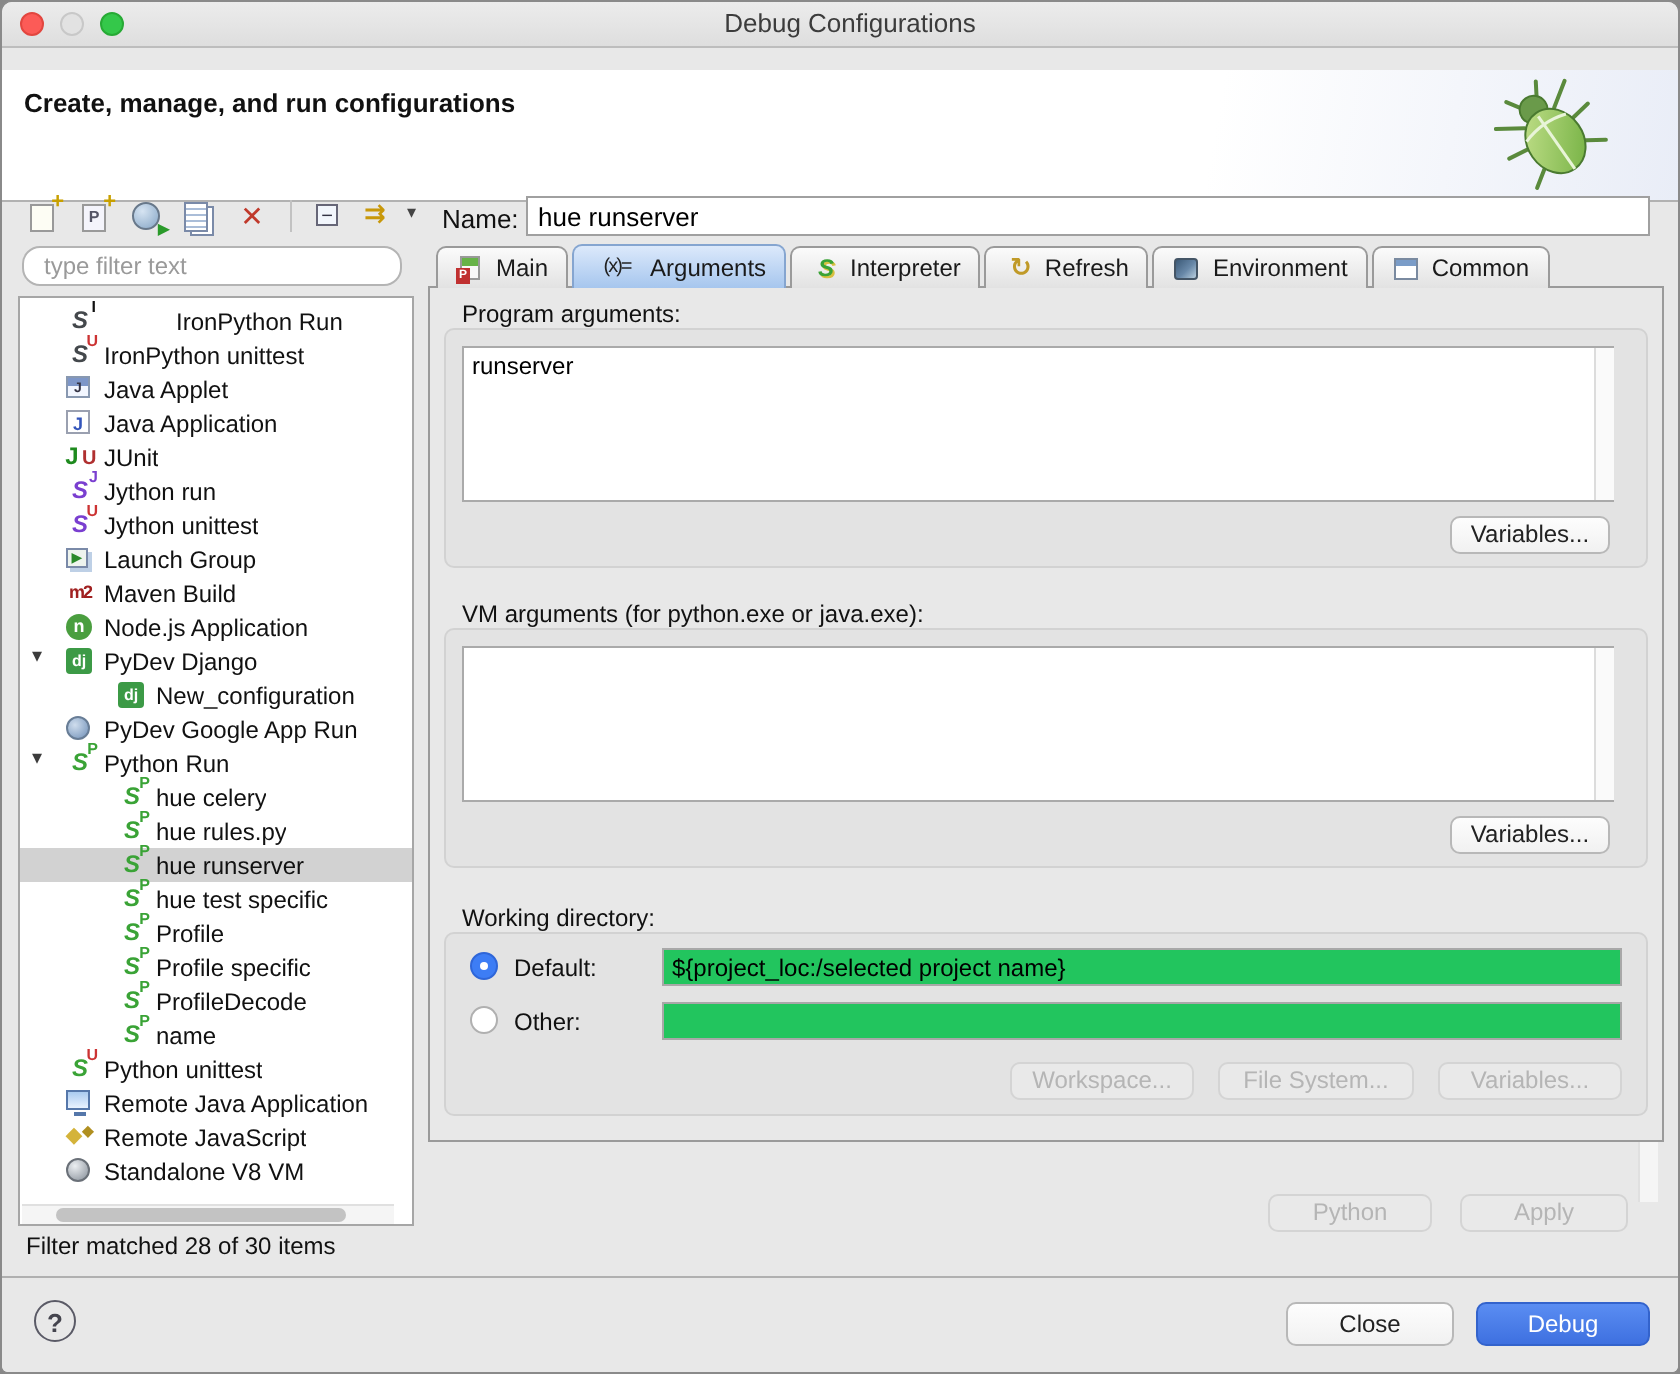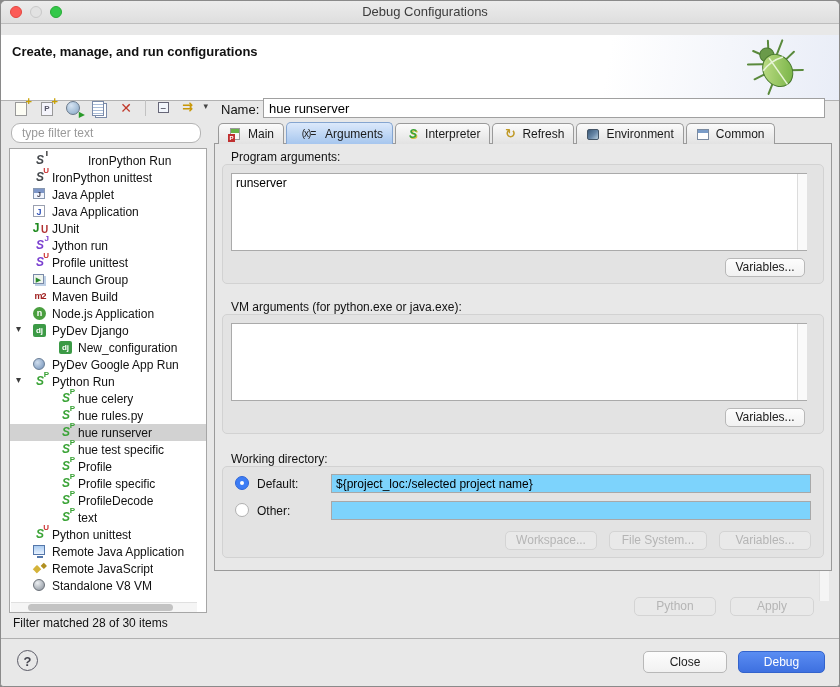--- a/index.html
+++ b/index.html
@@ -115,21 +115,21 @@
       font-size:12px;font-family:"Liberation Sans","DejaVu Sans",sans-serif;padding:2px 4px;outline:none;box-sizing:border-box;overflow:hidden;}
   .tascroll{position:absolute;left:574px;top:9px;width:9px;height:76px;background:#fafafa;border-left:1px solid #dcdcdc;}
   .btn{font-size:12px;color:#222;background:linear-gradient(#fdfdfd,#f1f1f1);border:1px solid #b8b8b8;border-radius:5px;
       height:19px;line-height:17px;text-align:center;cursor:default;box-sizing:border-box;}
   .btn.dis{color:#b5b5b5;background:#e9e9e9;border-color:#d4d4d4;}
   .gbtn{position:absolute;width:80px;top:93px;right:18px;}
   .radio{position:absolute;width:14px;height:14px;border-radius:50%;border:1px solid #b0b0b0;background:#fff;box-sizing:border-box;}
   .radio.on{background:#3d7df5;border-color:#2f66d8;}
   .radio.on::after{content:"";position:absolute;left:4px;top:4px;width:4px;height:4px;border-radius:50%;background:#fff;}
   .rlabel{position:absolute;font-size:12px;color:#111;}
-  .rinput{position:absolute;height:19px;border:1px solid #a8a8a8;background:#7dd3fc;font-size:12px;padding:0 4px;box-sizing:border-box;outline:none;}
+  .rinput{position:absolute;height:19px;border:1px solid #a8a8a8;background:#22c55e;font-size:12px;padding:0 4px;box-sizing:border-box;outline:none;}
   .revert{position:absolute;left:633px;top:596px;width:82px;}
   .apply{position:absolute;left:729px;top:596px;width:84px;}
   
   .bottombar{position:absolute;left:0;top:637px;width:100%;height:50px;border-top:1px solid #b0b0b0;background:#e8e8e8;}
   .help{position:absolute;left:16px;top:11px;width:21px;height:21px;border-radius:50%;border:1px solid #5a5a66;
       text-align:center;line-height:21px;font-size:13px;font-weight:bold;color:#44444e;background:transparent;box-sizing:border-box;}
   .close{position:absolute;left:642px;top:12px;width:84px;height:22px;line-height:20px;}
   .debug{position:absolute;left:737px;top:12px;width:87px;height:22px;line-height:20px;font-size:12px;color:#fff;text-align:center;
       background:linear-gradient(#5a8df2,#3e70e0);border:1px solid #3363cc;border-radius:5px;box-sizing:border-box;cursor:default;}
 </style>
@@ -204,21 +204,21 @@
       <div class="trow" style="padding-left: 22px;">
         <span class="ic ic-junit"></span>
         <span class="tlabel">JUnit</span>
       </div>
       <div class="trow" style="padding-left: 22px;">
         <span class="ic ic-jython-run"></span>
         <span class="tlabel">Jython run</span>
       </div>
       <div class="trow" style="padding-left: 22px;">
         <span class="ic ic-jython-unittest"></span>
-        <span class="tlabel">Profile unittest</span>
+        <span class="tlabel">Jython unittest</span>
       </div>
       <div class="trow" style="padding-left: 22px;">
         <span class="ic ic-launch-group"></span>
         <span class="tlabel">Launch Group</span>
       </div>
       <div class="trow" style="padding-left: 22px;">
         <span class="ic ic-maven"></span>
         <span class="tlabel">Maven Build</span>
       </div>
       <div class="trow" style="padding-left: 22px;">
@@ -266,21 +266,21 @@
       <div class="trow" style="padding-left: 48px;">
         <span class="ic ic-python-run"></span>
         <span class="tlabel">Profile specific</span>
       </div>
       <div class="trow" style="padding-left: 48px;">
         <span class="ic ic-python-run"></span>
         <span class="tlabel">ProfileDecode</span>
       </div>
       <div class="trow" style="padding-left: 48px;">
         <span class="ic ic-python-run"></span>
-        <span class="tlabel">text</span>
+        <span class="tlabel">name</span>
       </div>
       <div class="trow" style="padding-left: 22px;">
         <span class="ic ic-python-unittest"></span>
         <span class="tlabel">Python unittest</span>
       </div>
       <div class="trow" style="padding-left: 22px;">
         <span class="ic ic-remote-java"></span>
         <span class="tlabel">Remote Java Application</span>
       </div>
       <div class="trow" style="padding-left: 22px;">

